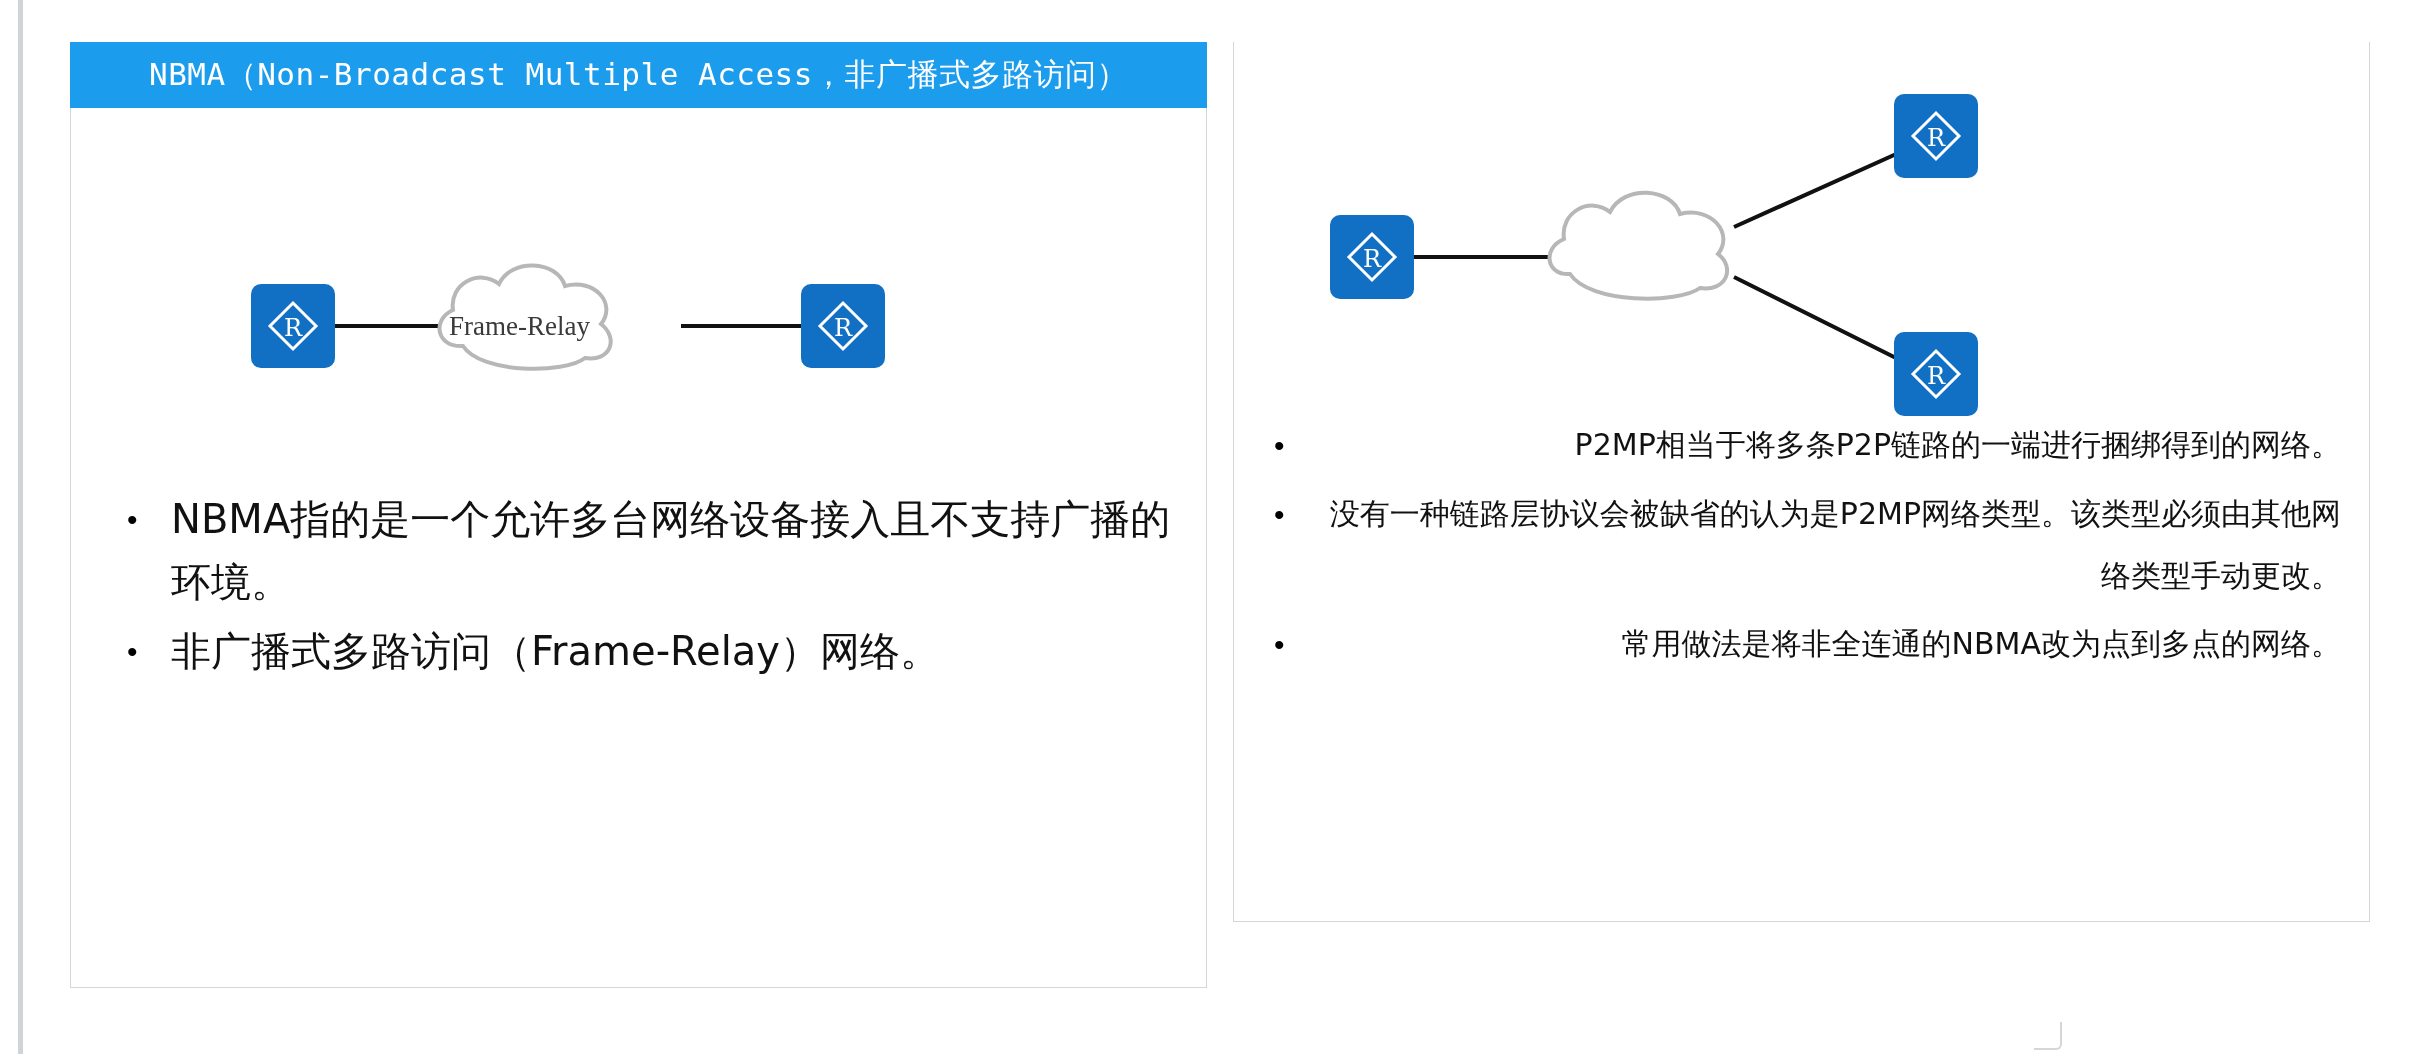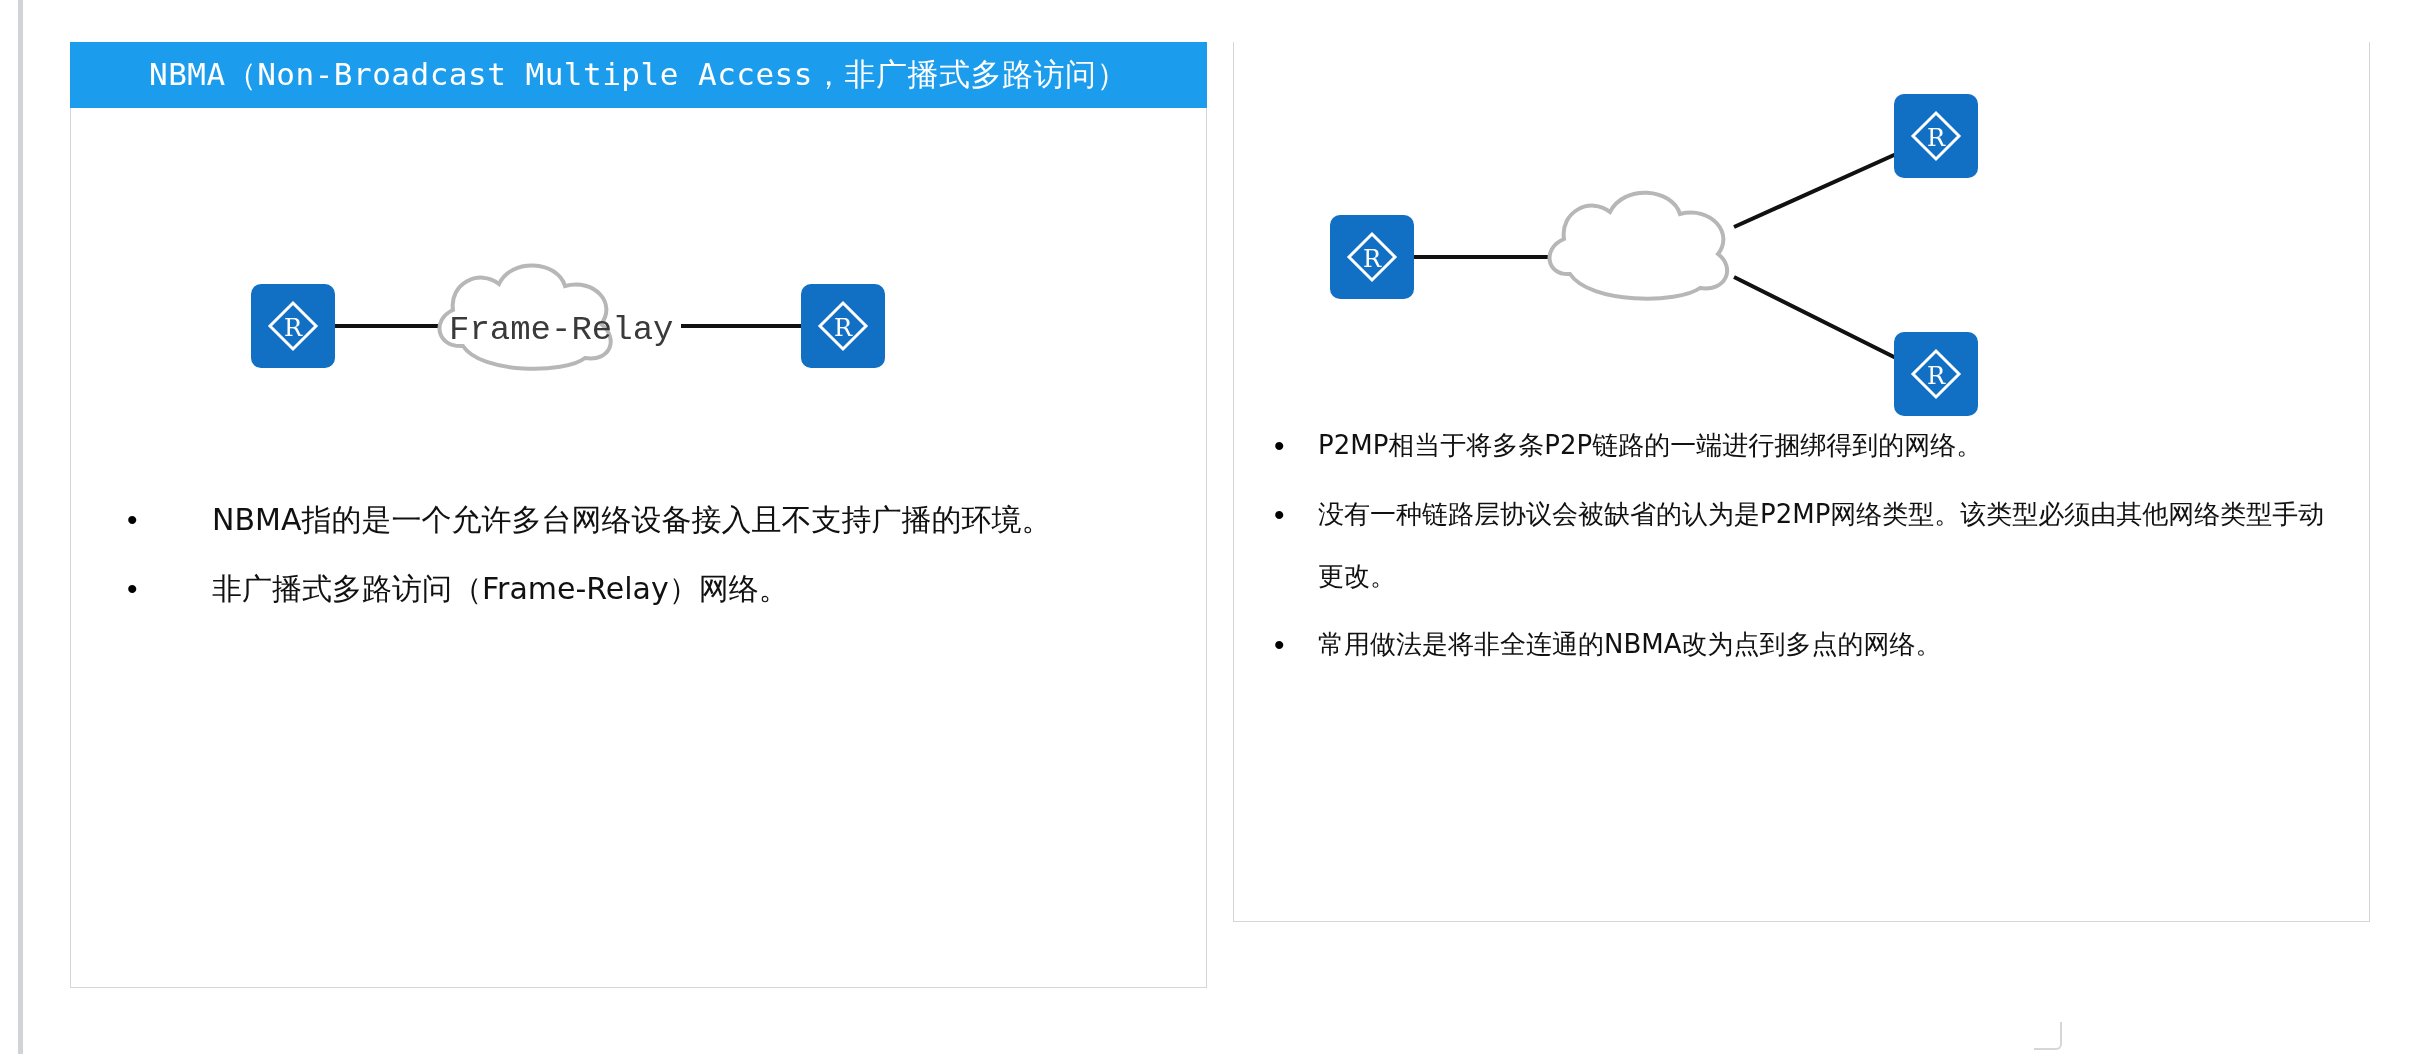--- a/index.html
+++ b/index.html
@@ -84,40 +84,40 @@
     line-height: 63px;
     color: #000000;
   }
   .btxt {
     flex: 1;
     font-family: "DejaVu Sans", sans-serif;
     font-size: 30px;
     line-height: 63px;
     color: #111111;
   }
-  .col-left .btxt { font-size: 30px; margin-left: 41px; }
+  .col-left .btxt { font-size: 40px; }
   .col-right .bullets { padding-left: 40px; top: 372px; }
-  .col-right .btxt { font-size: 26px; line-height: 62px; }
+  .col-right .btxt { font-size: 30px; line-height: 62px; text-align: right; }
 
   .router {
     position: absolute;
     width: 84px;
     height: 84px;
     border-radius: 10px;
     background: #1170c4;
     display: flex;
     align-items: center;
     justify-content: center;
   }
   .router svg { display: block; }
   svg.wire { position: absolute; left: 0; top: 0; overflow: visible; }
   .cloudlabel {
     position: absolute;
-    font-family: Liberation Mono, monospace;
-    font-size: 34px;
+    font-family: Liberation Serif, serif;
+    font-size: 27px;
     color: #3a3a3a;
     white-space: nowrap;
   }
   .corner {
     position: absolute;
     right: 6px;
     bottom: 4px;
     width: 26px;
     height: 26px;
     border: 2px solid #d6d6d6;

